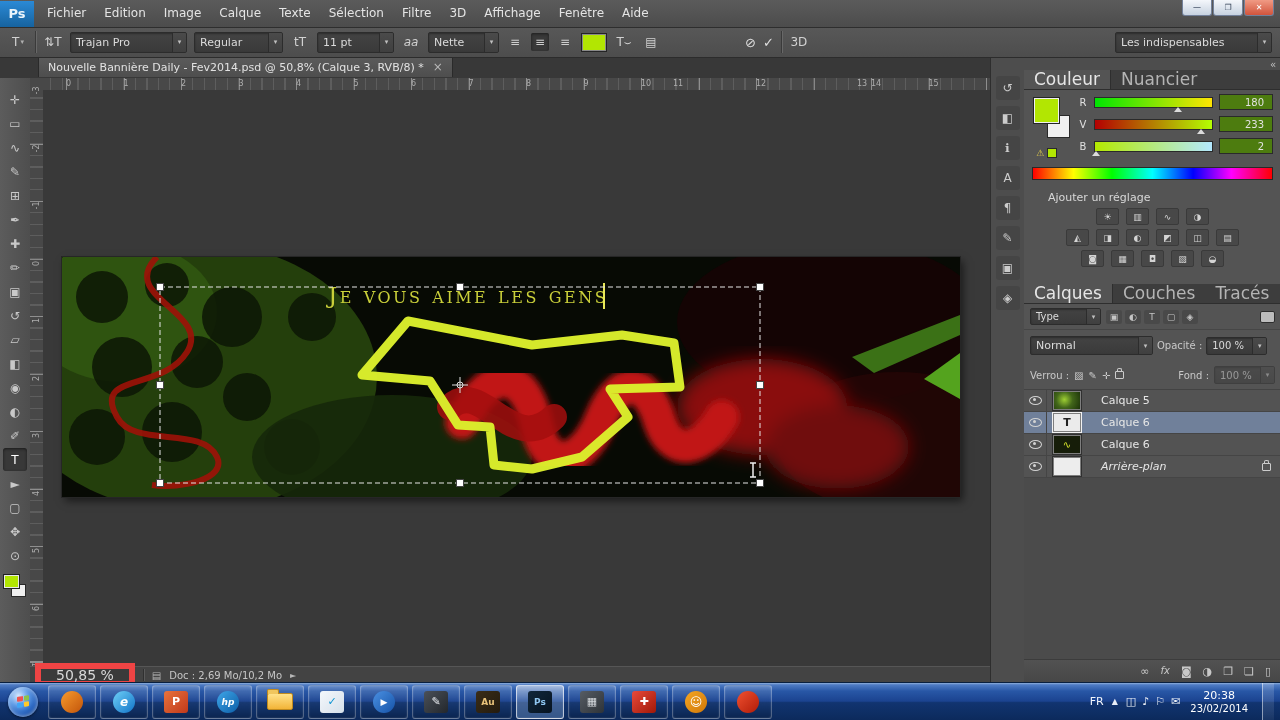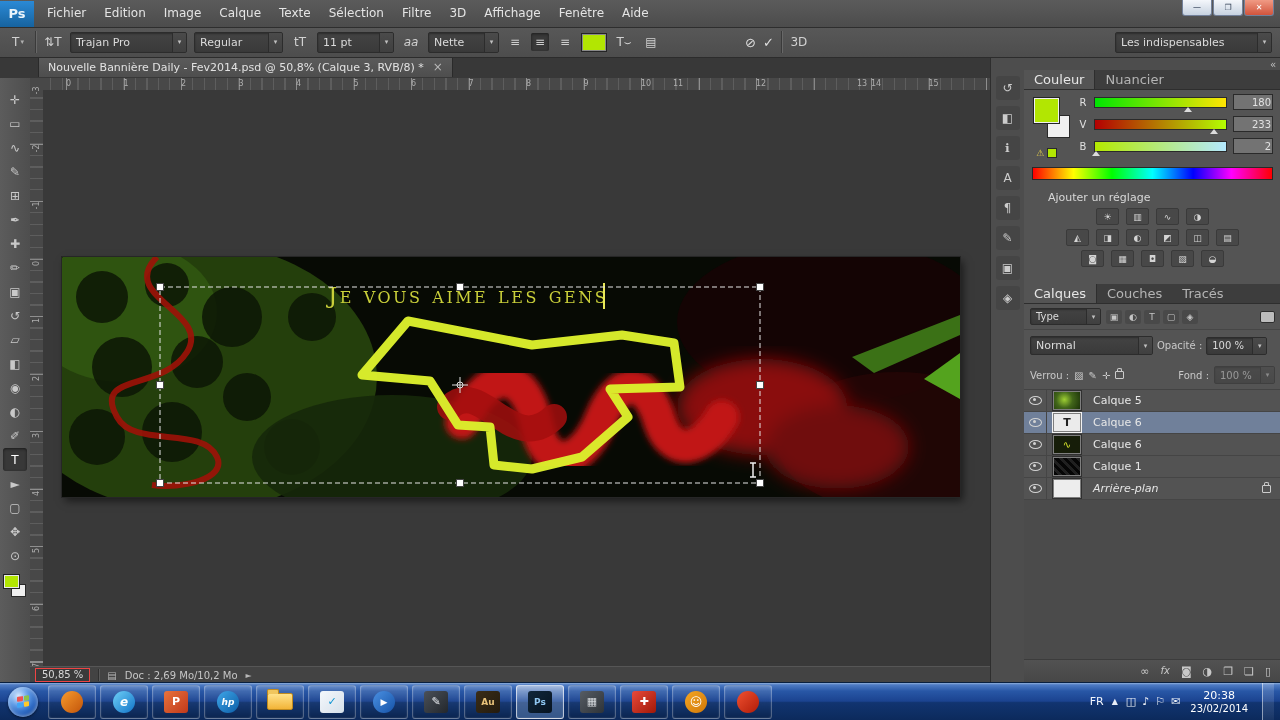--- a/index.html
+++ b/index.html
@@ -62,56 +62,56 @@
           background-image:repeating-linear-gradient(to bottom,rgba(170,170,170,.22) 0 1px,transparent 1px 11.5px),
                            repeating-linear-gradient(to bottom,rgba(210,210,210,.45) 0 1px,transparent 1px 57.5px);
           background-position:0 -4px,0 -4px}
   .v-num{position:absolute;left:-1px;width:14px;text-align:center;font-size:8px;color:#aeaeae;transform:rotate(-90deg)}
   .canvas-area{position:absolute;left:43px;top:90px;width:947px;height:576px;background:#393939;overflow:hidden}
   .banner{position:absolute;left:19px;top:167px;width:898px;height:240px;box-shadow:0 0 0 1px #262626,3px 4px 8px rgba(0,0,0,.55)}
 
   
   .statusbar{position:absolute;left:30px;top:666px;width:960px;height:16px;background:#434343;border-top:1px solid #565656;
              display:flex;align-items:center;gap:8px;padding:0 5px;font-size:10px;color:#c6c6c6}
-  .zoom-box{background:#3a3a3a;border:1px solid #ef4444;height:12px;line-height:12px;padding:0 6px;font-size:10px;color:#d8d8d8}
+  .zoom-box{background:#3a3a3a;border:6px solid #ef4444;height:12px;line-height:12px;padding:0 15px;font-size:14px;color:#d8d8d8}
   .sb-sep{width:1px;height:12px;background:#303030;box-shadow:1px 0 0 #5a5a5a}
   .sb-ic{font-size:10px;color:#b8b8b8}
   .flyout{font-size:8px;color:#b8b8b8}
 
   
   .dock{position:absolute;left:990px;top:57px;width:290px;bottom:38px;background:#4d4d4d;border-left:1px solid #2e2e2e}
   .dock-collapse{position:absolute;right:5px;top:2px;color:#c0c0c0;font-size:10px}
   .dock-strip{position:absolute;left:0;top:13px;width:33px;bottom:0;border-right:1px solid #3c3c3c}
   .strip-icon{width:24px;height:24px;margin:6px auto 6px auto;display:flex;align-items:center;justify-content:center;
               color:#cccccc;font-size:12px;background:rgba(0,0,0,.10);border-radius:3px}
   .panels{position:absolute;left:33px;top:13px;right:0;bottom:0;display:flex;flex-direction:column}
   .panel-tabs{height:19px;background:#3d3d3d;display:flex;border-bottom:1px solid #2e2e2e;flex:none}
-  .ptab{padding:0 10px;font-size:13px;color:#b4b4b4;line-height:19px;white-space:nowrap}
+  .ptab{padding:0 10px;font-size:17px;color:#b4b4b4;line-height:19px;white-space:nowrap}
   .ptab.active{background:#545454;color:#e6e6e6;border-right:1px solid #2e2e2e}
   .panel-body{background:#545454;position:relative;flex:none}
 
   
   .color-body{height:95px}
   .swatch-area{position:absolute;left:10px;top:8px;width:36px;height:40px}
   .sw-white{position:absolute;right:0;bottom:0;width:21px;height:21px;background:#f0f0f0;border:1px solid #2a2a2a}
   .sw-fg{position:absolute;left:0;top:0;width:23px;height:23px;border:1px solid #f0f0f0;outline:1px solid #262626}
   .gamut{position:absolute;left:12px;top:58px;display:flex;gap:3px;align-items:center}
   .gamut .warn{font-size:9px;color:#e8d24a}
   .gamut .cube{width:8px;height:8px;border:1px solid #2a2a2a}
   .ch-rows{position:absolute;left:54px;right:8px;top:6px}
   .ch-row{display:flex;align-items:center;gap:6px;margin-bottom:10px;height:12px}
   .ch-label{width:10px;font-size:10px;color:#e0e0e0;text-align:center}
   .ch-track{flex:1;height:9px;border:1px solid #2a2a2a;position:relative}
   .grad-0{background:linear-gradient(90deg,#00e402,#ffe402)}
   .grad-1{background:linear-gradient(90deg,#b40002,#b4ff02)}
   .grad-2{background:linear-gradient(90deg,#b4e900,#b4e9ff)}
   .ch-thumb{position:absolute;top:9px;width:0;height:0;border-left:4px solid transparent;border-right:4px solid transparent;
             border-bottom:5px solid #dcdcdc;transform:translateX(-50%)}
-  .ch-value{width:36px;height:14px;background:#737373;border:1px solid #2a2a2a;font-size:10px;color:#e2e2e2;
-            display:flex;align-items:center;justify-content:flex-end;padding:0 1px}
+  .ch-value{width:36px;height:14px;background:#4d7c0f;border:1px solid #2a2a2a;font-size:10px;color:#e2e2e2;
+            display:flex;align-items:center;justify-content:flex-end;padding:0 8px}
   .spectrum{position:absolute;left:8px;right:8px;bottom:5px;height:11px;border:1px solid #282828;
             background:linear-gradient(90deg,#f00,#ff0 17%,#0f0 33%,#0ff 50%,#00f 67%,#f0f 83%,#f00)}
 
   
   .adj-body{height:97px;padding-top:2px}
   .adj-heading{font-size:11px;color:#d8d8d8;margin:4px 24px}
   .adj-row{display:flex;justify-content:center;gap:7px;margin:4px 0}
   .adj-icon{width:21px;height:15px;background:#484848;border:1px solid #3a3a3a;border-radius:2px;color:#d4d4d4;
             font-size:9px;display:flex;align-items:center;justify-content:center}
 
@@ -137,21 +137,21 @@
   .eye:after{content:"";position:absolute;left:3px;top:1px;width:3px;height:3px;border-radius:50%;background:#d2d2d2}
   .thumb{width:26px;height:17px;margin:0 6px;border:1px solid #7e7e7e;box-shadow:0 0 0 1px #303030;flex:none;
          display:flex;align-items:center;justify-content:center;font-size:10px}
   .th-green{background:radial-gradient(circle at 40% 45%,#9ecf33 0%,#42661a 45%,#1c3309 100%)}
   .th-lime{background:linear-gradient(#b6d625,#93b31a)}
   .th-text{background:#ebebeb;color:#222;font-weight:bold;font-size:11px;box-shadow:0 0 0 1px #f2f2f2}
   .th-squiggle{background:#161d09;color:#d9e62c}
   .th-red{background:radial-gradient(circle at 45% 50%,#c31212 0%,#6e0b0b 45%,#170303 100%)}
   .th-dark{background:repeating-linear-gradient(45deg,#060606 0 3px,#202020 3px 6px)}
   .th-white{background:#ededed}
-  .layer-name{font-size:11px;color:#e6e6e6;margin-left:6px;white-space:nowrap}
+  .layer-name{font-size:11px;color:#e6e6e6;margin-left:14px;white-space:nowrap}
   .layer-name.italic{font-style:italic}
   .lockic{display:inline-block;width:7px;height:6px;border:1px solid #cccccc;border-radius:1px;position:relative}
   .lockic:before{content:"";position:absolute;top:-4px;left:1px;width:3px;height:3px;border:1px solid #cccccc;
                  border-bottom:none;border-radius:2px 2px 0 0}
   .lockic.right{margin-left:auto;margin-right:10px}
   .lp-bottom{height:22px;border-top:1px solid #3c3c3c;background:linear-gradient(#525252,#474747);display:flex;
              align-items:center;justify-content:flex-end;gap:11px;padding:0 10px;flex:none}
   .lb-icon{color:#c8c8c8;font-size:11px;line-height:1}
   .lb-icon.fx{font-style:italic;font-size:10px}
 
@@ -544,27 +544,20 @@
             <div class="eye-well">
               <span class="eye"></span>
             </div>
             <div class="thumb th-squiggle">∿</div>
             <span class="layer-name">Calque 6</span>
           </div>
           <div class="layer-row">
             <div class="eye-well">
               <span class="eye"></span>
             </div>
-            <div class="thumb th-dark"></div>
-            <span class="layer-name">Calque 1</span>
-          </div>
-          <div class="layer-row">
-            <div class="eye-well">
-              <span class="eye"></span>
-            </div>
             <div class="thumb th-white"></div>
             <span class="layer-name italic">Arrière-plan</span>
             <span class="lockic right"></span>
           </div>
         </div>
       <div class="lp-bottom">
           <span class="lb-icon">∞</span>
           <span class="lb-icon fx">fx</span>
           <span class="lb-icon">◙</span>
           <span class="lb-icon">◑</span>

